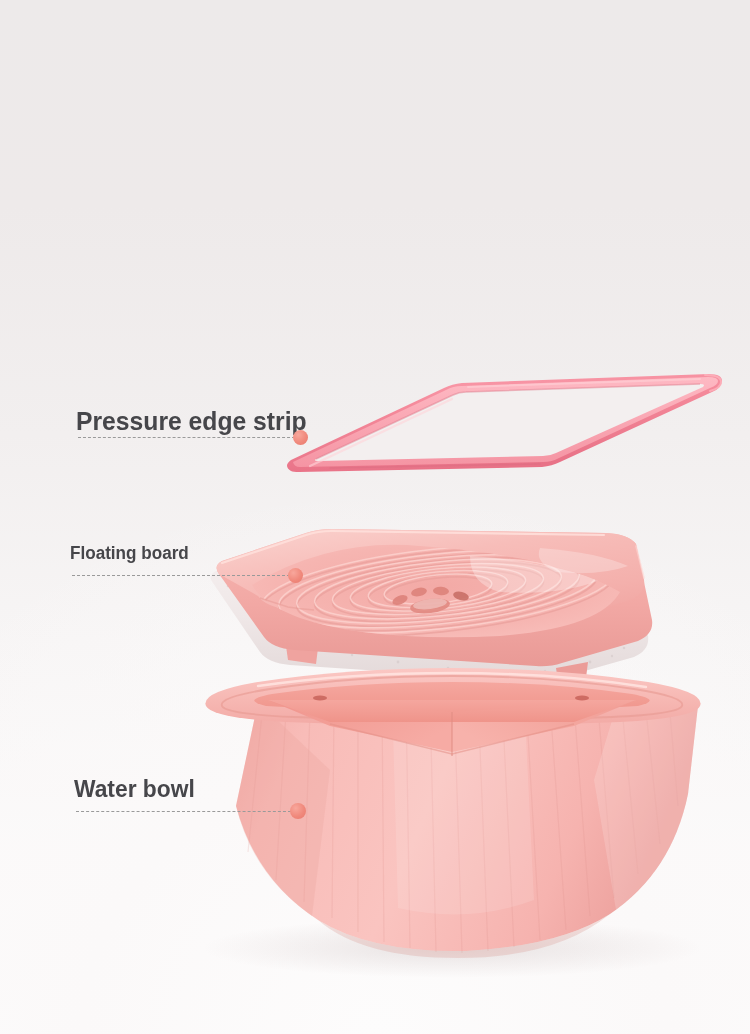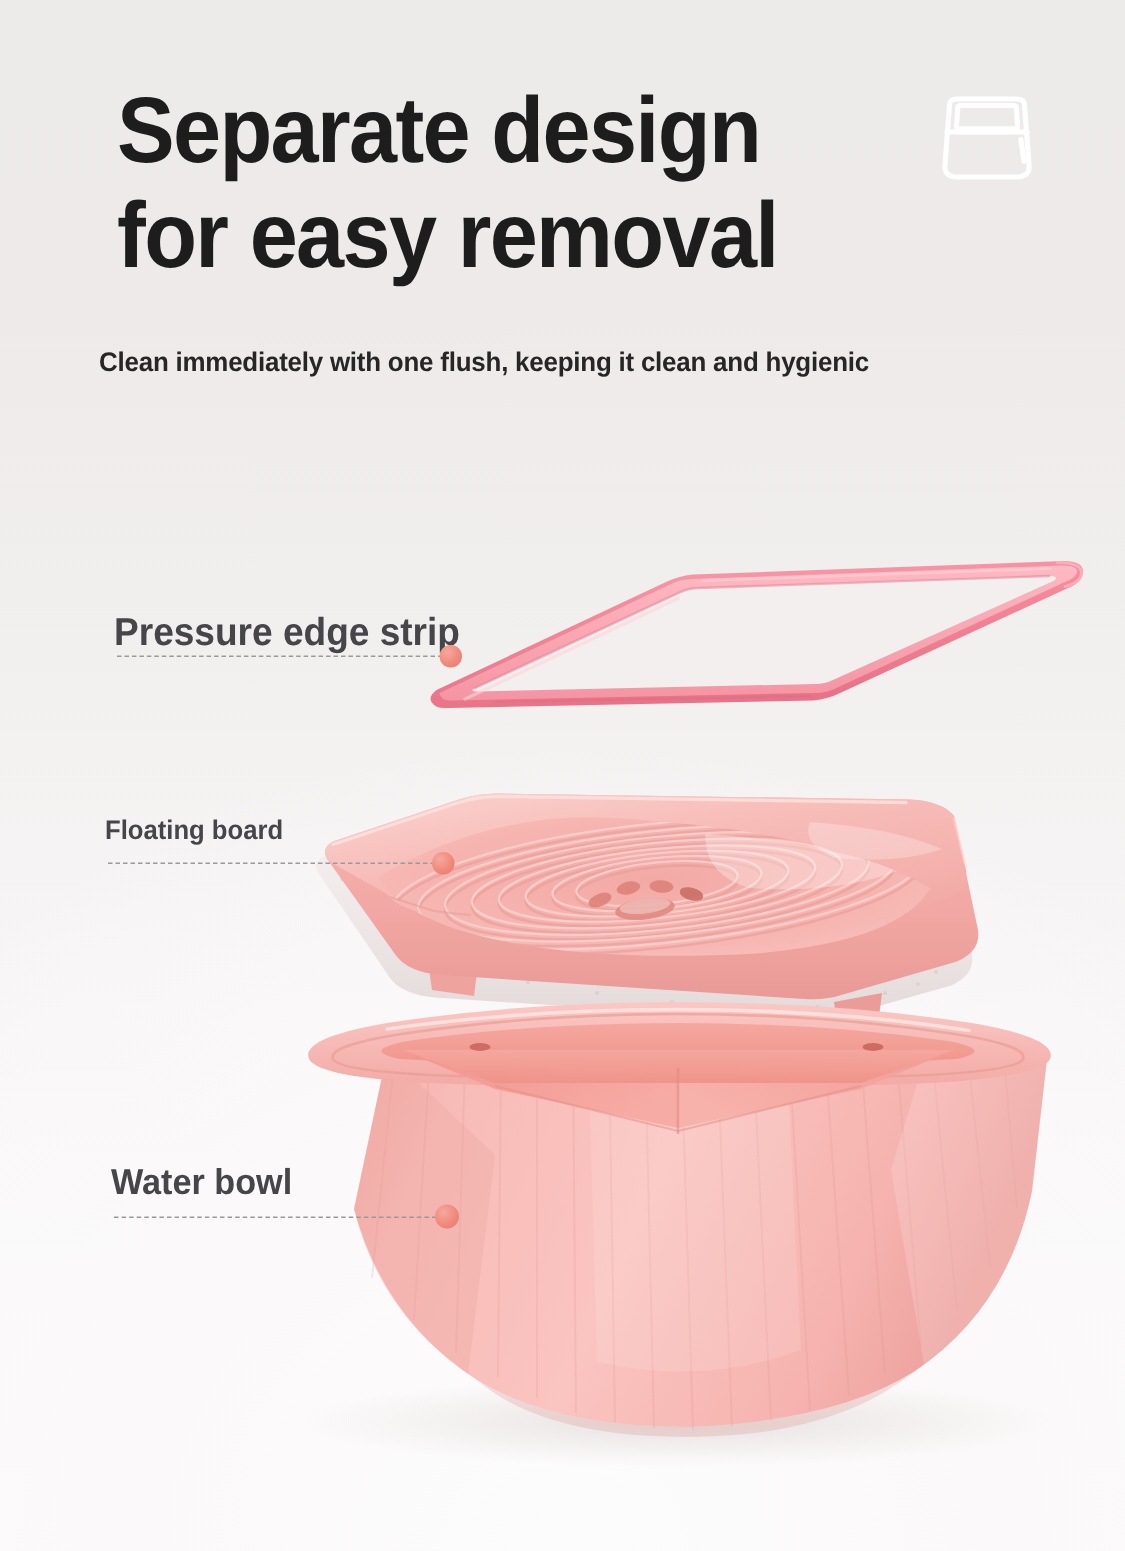--- a/index.html
+++ b/index.html
@@ -67,36 +67,20 @@
   }
   
   .art { position:absolute; left:0; top:0; }
   svg { display:block; overflow:visible; }
 </style>
 </head>
 <body>
 
 <div id="page">
 
-  <div id="header">
-    <div class="title-line" id="title-1">Separate design</div>
-    <div class="title-line" id="title-2">for easy removal</div>
-    <div id="subtitle">Clean immediately with one flush, keeping it clean and hygienic</div>
-
-    <div id="bowl-badge">
-      <svg width="82" height="62" viewBox="0 0 82 62">
-        <g fill="none" stroke="#ffffff" stroke-width="3.4" stroke-linejoin="round" stroke-linecap="round">
-          <path d="M16 8 Q16 4 21 4 L61 4 Q66 4 66 8 L69 48 Q70 55 62 56 L20 56 Q12 55 13 48 Z"></path>
-          <path d="M14.3 26 L67.7 26"></path>
-          <path d="M21.5 10 Q21.5 8.3 23.5 8.3 L58.5 8.3 Q60.5 8.3 60.5 10 L61.4 22.2 Q61.5 23.8 59.6 23.8 L22.4 23.8 Q20.5 23.8 20.6 22.2 Z"></path>
-          <path d="M63.6 31 L65.6 45.5"></path>
-        </g>
-      </svg>
-    </div>
-  </div>
 
   <div class="art">
     <svg width="750" height="1034" viewBox="0 0 750 1034">
       <defs>
 
         <linearGradient id="stripG" x1="0" y1="0" x2="0.25" y2="1">
           <stop offset="0%" stop-color="#fb9fae"></stop>
           <stop offset="40%" stop-color="#f4899a"></stop>
           <stop offset="100%" stop-color="#e87287"></stop>
         </linearGradient>

